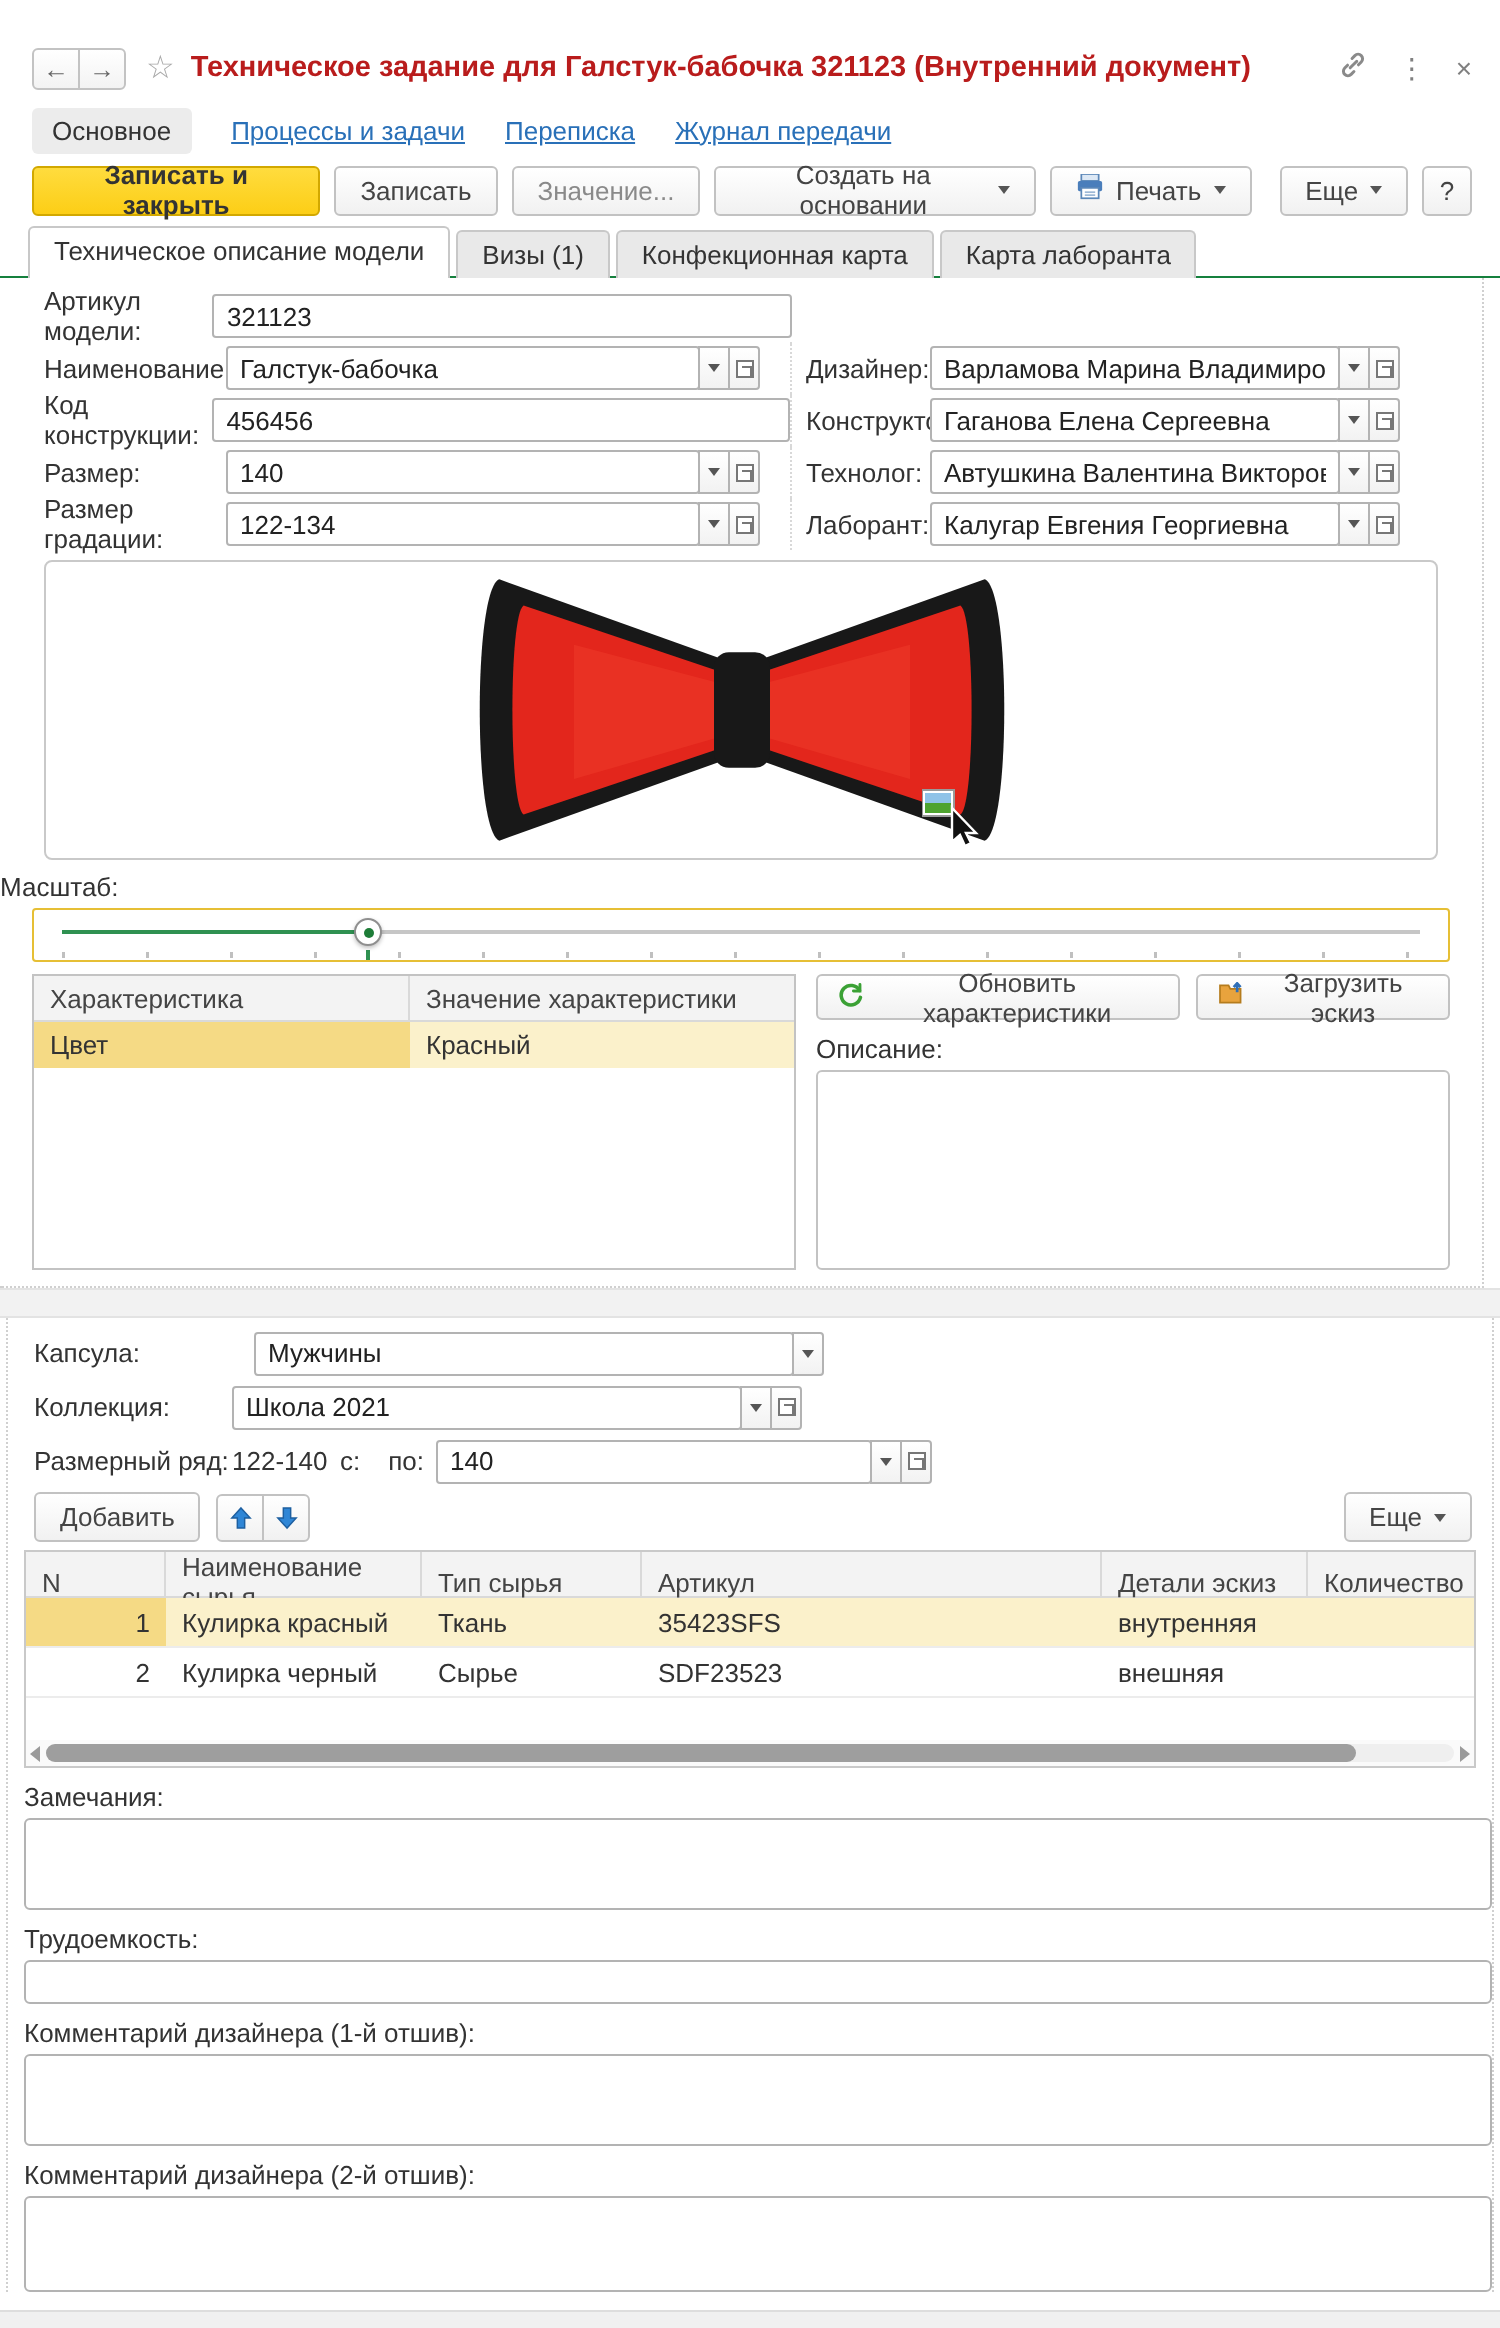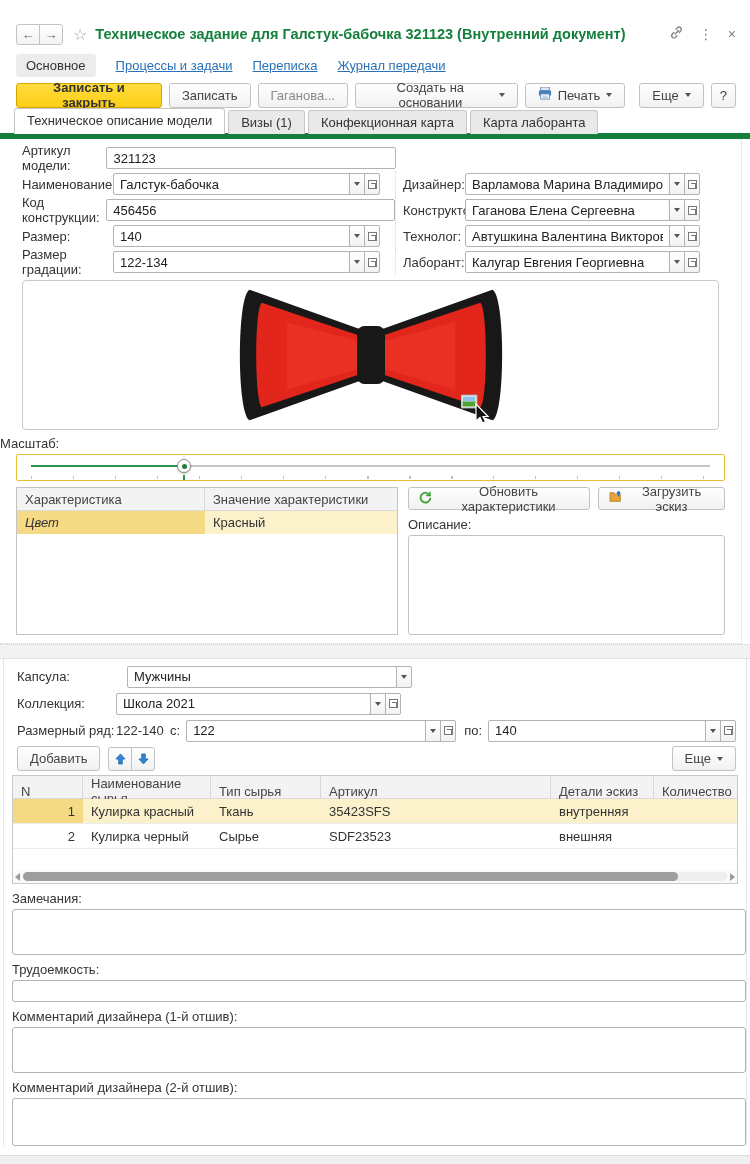--- a/index.html
+++ b/index.html
@@ -9,38 +9,38 @@
     font-family:"Liberation Sans", sans-serif; font-size:13px; color:#333;
   }
   
   .titlebar { display:flex; align-items:center; padding:20px 14px 0 16px; height:48px; }
   .navbtns { display:flex; }
   .navbtn { width:24px; height:21px; border:1px solid #c3c3c3; background:linear-gradient(#fff,#f3f3f3);
             display:flex; align-items:center; justify-content:center; color:#666; font-size:13px; padding:0; cursor:pointer;}
   .navbtn.back { border-radius:3px 0 0 3px; }
   .navbtn.fwd  { border-radius:0 3px 3px 0; margin-left:-1px; }
   .star { color:#a9a9a9; font-size:16px; margin-left:10px; }
-  .wtitle { font-size:14.5px; font-weight:600; color:#15803d; margin-left:8px; white-space:nowrap; }
+  .wtitle { font-size:14.5px; font-weight:600; color:#b91c1c; margin-left:8px; white-space:nowrap; }
   .hdr-icons { margin-left:auto; display:flex; align-items:center; gap:15px; color:#808080; }
   .hdr-icons .glyph { font-size:14px; cursor:pointer; }
   
   .navrow { display:flex; align-items:center; gap:20px; padding:8px 16px 4px; height:30px; }
   .chip { background:#ececec; border-radius:3px; padding:4px 10px; color:#333; }
   .navlink { color:#2970b8; text-decoration:underline; cursor:pointer; }
   
   .cmdbar { display:flex; align-items:center; gap:7px; padding:5px 14px 7px 16px; height:36px; }
   .btn { height:25px; padding:0 12px; background:linear-gradient(#ffffff,#f1f1f1); border:1px solid #c2c2c2;
          border-radius:3px; font-family:inherit; font-size:13px; color:#444; display:inline-flex; align-items:center; gap:6px; cursor:pointer; }
   .btn.primary { background:linear-gradient(#ffdc3e,#fcce16); border-color:#d2a800; font-weight:bold; color:#333; }
   .btn.muted { color:#8a8a8a; }
   .btn.help { width:27px; justify-content:center; padding:0; }
   .caret { width:0; height:0; border-left:3.5px solid transparent; border-right:3.5px solid transparent; border-top:4px solid #555; display:inline-block; }
   .spacer { margin-left:auto; }
   
-  .tabstrip { display:flex; padding-left:14px; border-bottom:6px solid #15803d; height:25px; align-items:flex-end; }
+  .tabstrip { display:flex; padding-left:14px; border-bottom:1px solid #15803d; height:25px; align-items:flex-end; }
   .tab { padding:4px 12px 4px; border:1px solid #c8c8c8; border-bottom:none; background:#e9e9e9;
          border-radius:3px 3px 0 0; margin-right:3px; position:relative; top:1px; cursor:pointer; white-space:nowrap; }
   .tab.active { background:#fff; padding-bottom:6px; }
   
   .panel1 { border-right:1px dotted #d0d0d0; margin-right:8px; padding:6px 0 8px; border-bottom:1px dotted #d0d0d0; }
   .frow { display:flex; align-items:center; height:26px; }
   .lcol { display:flex; align-items:center; width:396px; padding-left:22px; height:100%; }
   .lcol.sep { border-right:1px dotted #d8d8d8; }
   .rcol { display:flex; align-items:center; padding-left:7px; height:100%; }
   .flabel  { width:91px; color:#333; }
@@ -68,21 +68,21 @@
   .ticks { position:absolute; left:14px; right:14px; top:21px; height:3px;
            background:repeating-linear-gradient(to right,#b0b0b0 0 1.5px, transparent 1.5px 42px); opacity:.8; }
   .tick-green { position:absolute; left:166px; top:20px; width:2px; height:5px; background:#2f9151; }
   
   .charzone { display:flex; margin:6px 16px 0; gap:10px; height:148px; }
   .chartable { width:382px; border:1px solid #c3c3c3; background:#fff; display:flex; flex-direction:column; }
   .chead { display:flex; background:#f3f3f3; border-bottom:1px solid #d9d9d9; height:23px; align-items:center; color:#444; }
   .chead .c1 { width:188px; padding-left:8px; border-right:1px solid #d9d9d9; height:100%; display:flex; align-items:center; }
   .chead .c2 { flex:1; padding-left:8px; }
   .crow { display:flex; height:23px; align-items:center; cursor:pointer; }
-  .crow .c1 { width:188px; padding-left:8px; height:100%; display:flex; align-items:center; background:#f5da85;font-style:italic; }
+  .crow .c1 { width:188px; padding-left:8px; height:100%; display:flex; align-items:center; background:#f5da85; }
   .crow .c2 { flex:1; padding-left:8px; height:100%; display:flex; align-items:center; background:#fbf1cb; }
   .charright { flex:1; display:flex; flex-direction:column; }
   .charbtns { display:flex; gap:8px; }
   .btn.small { height:23px; padding:0 10px; }
   .desc-label { margin-top:7px; height:16px; }
   .desc-area { flex:1; border:1px solid #c3c3c3; border-radius:3px; margin-top:2px; resize:none; font-family:inherit; font-size:13px; padding:4px 6px; }
   
   .gap { height:15px; background:#f2f2f2; border-top:1px solid #e3e3e3; border-bottom:1px solid #e3e3e3; }
   
   .section2 { border-left:1px dotted #d0d0d0; border-right:1px dotted #d0d0d0; margin:0 3px; padding-top:4px; }
@@ -156,21 +156,21 @@
 </div>
 
 <div class="cmdbar">
   <button class="btn primary">
       <span>Записать и закрыть</span>
     </button>
   <button class="btn">
       <span>Записать</span>
     </button>
   <button class="btn muted">
-      <span>Гаганова...</span>
+      <span>Значение...</span>
     </button>
   <button class="btn">
       <span>Создать на основании</span>
       <span class="caret"></span>
     </button>
   <button class="btn">
     <span>
       <svg width="14" height="13" viewBox="0 0 16 15">
           <rect x="3" y="0" width="10" height="4" fill="#dce8f5" stroke="#5b87b8"></rect>
           <rect x="1" y="4" width="14" height="6" rx="1" fill="#4a7ebb"></rect>
@@ -399,29 +399,20 @@
       <button class="fbtn">
           <span class="ico-open"></span>
         </button>
     </span>
   </div>
 
   <div class="s2row">
     <span class="s2label">Размерный ряд:</span>
     <span class="rr-value">122-140</span>
     <span class="inline-lab">с:</span>
-    <span class="fgroup">
-      <input class="finput w240" value="122" style="">
-      <button class="fbtn">
-          <span class="caret"></span>
-        </button>
-      <button class="fbtn">
-          <span class="ico-open"></span>
-        </button>
-    </span>
     <span class="inline-lab" style="margin-left:8px;">по:</span>
     <span class="fgroup">
       <input class="finput w218" value="140" style="">
       <button class="fbtn">
           <span class="caret"></span>
         </button>
       <button class="fbtn">
           <span class="ico-open"></span>
         </button>
     </span>

